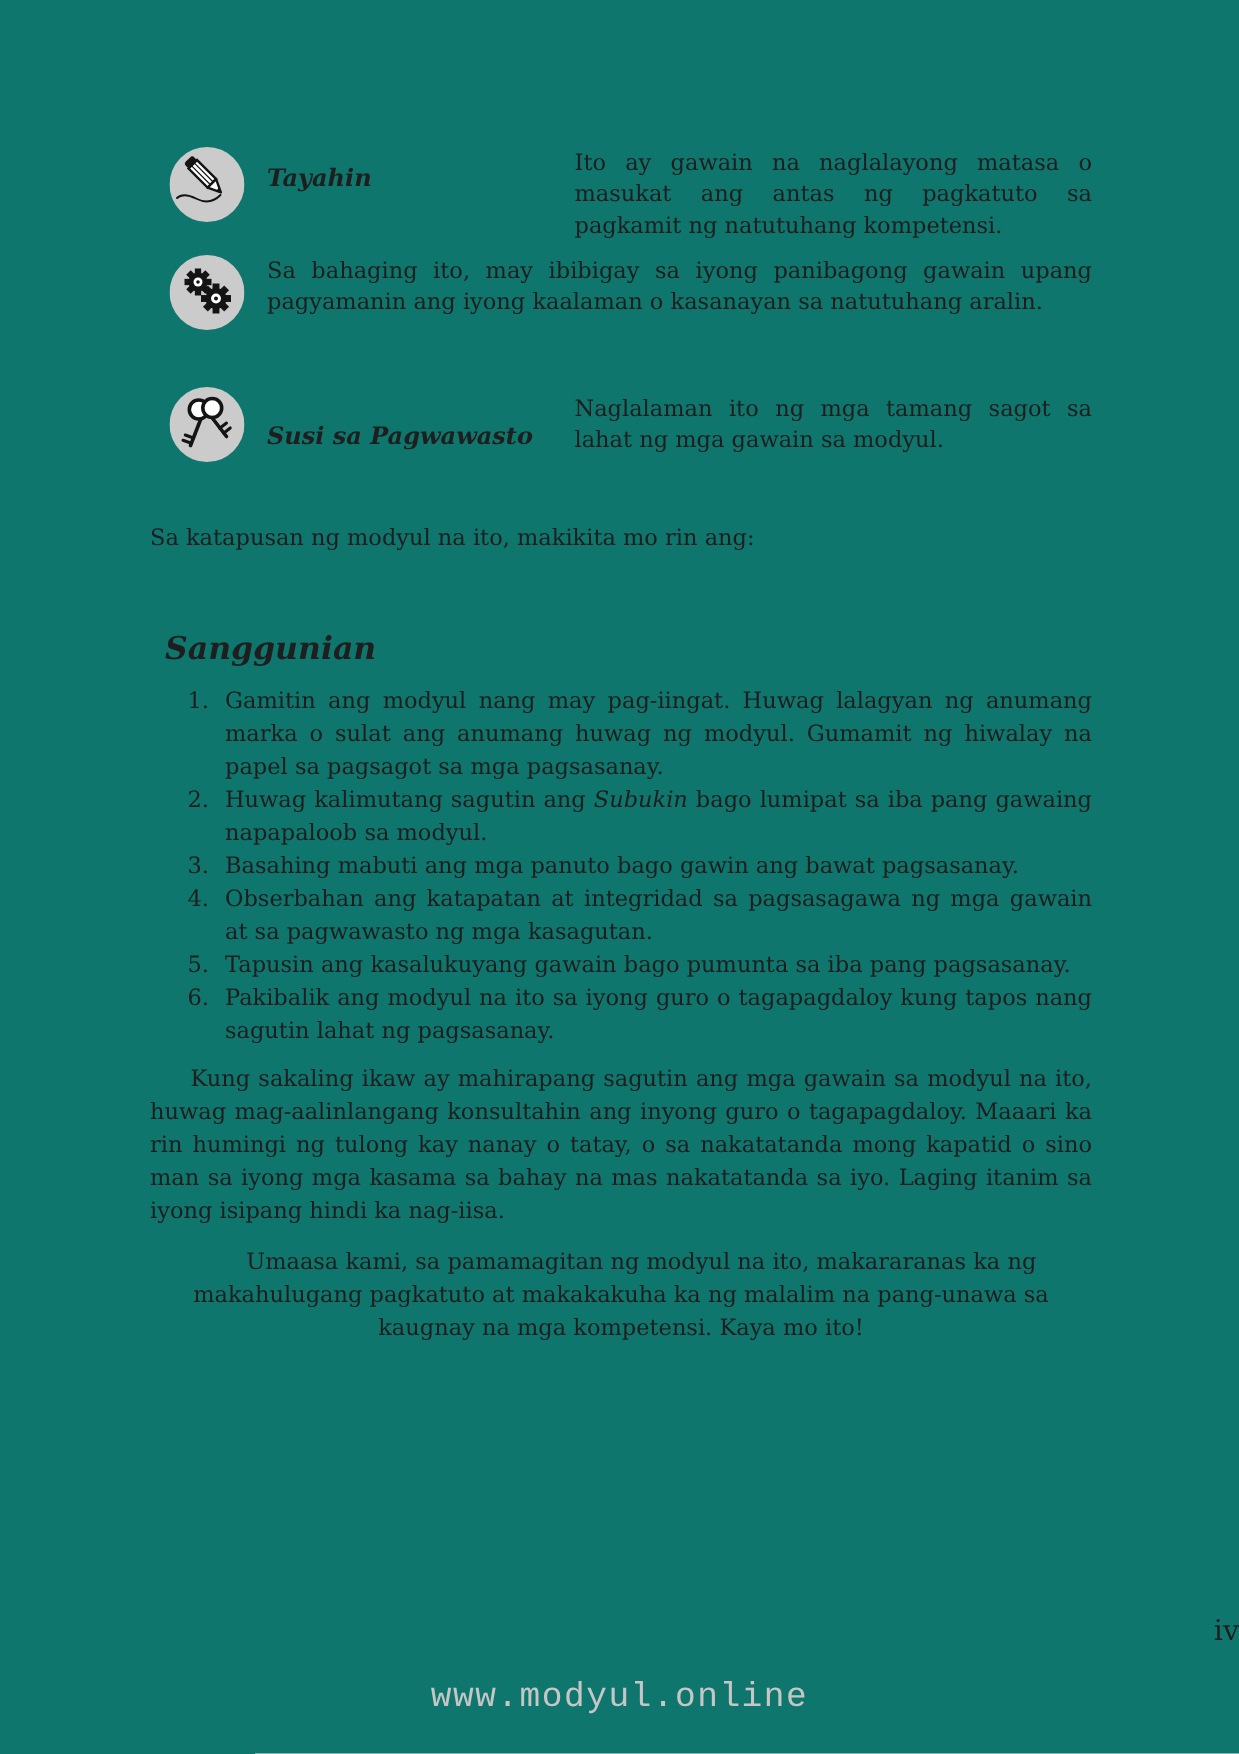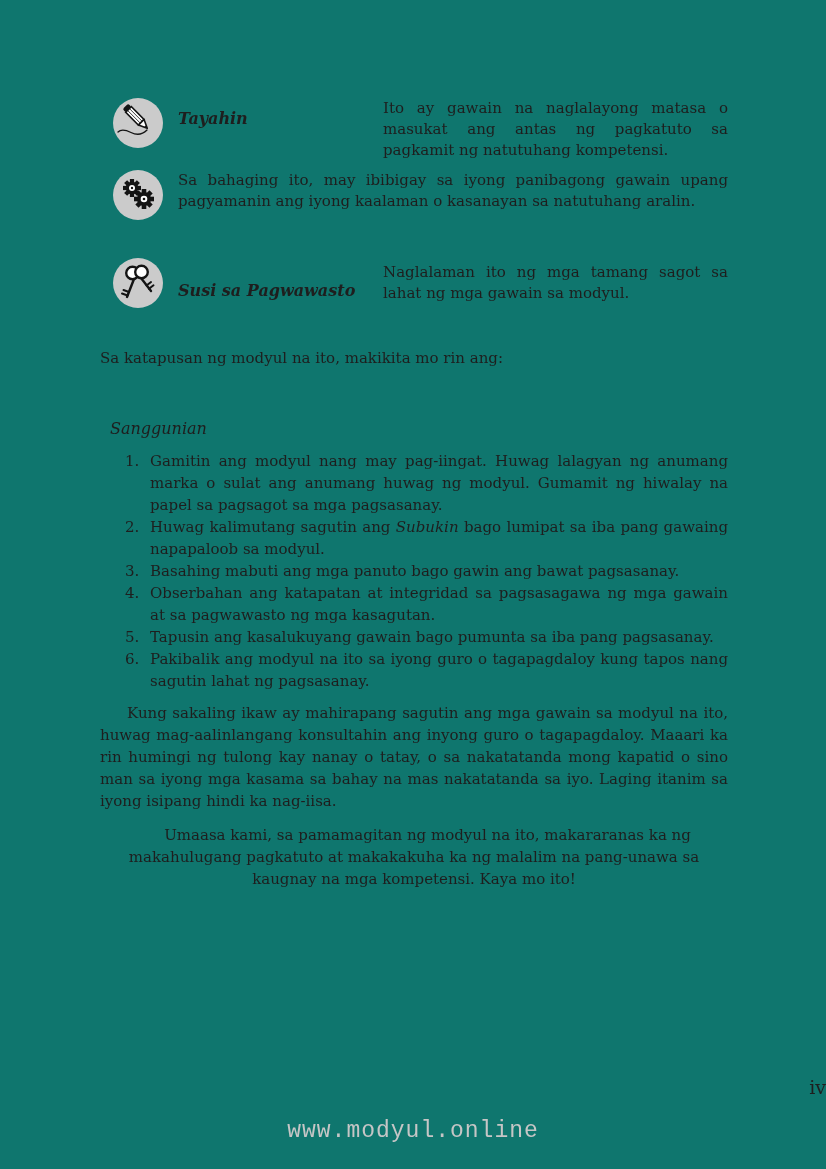--- a/index.html
+++ b/index.html
@@ -40,21 +40,21 @@
     flex: 1 1 auto;
     font-size: 15px; line-height: 21px;
     text-align: justify;
   }
   
   .intro-line { margin-top: 40px; font-size: 15px; line-height: 21px; }
   .sanggunian-row { display: flex; align-items: flex-start; margin-top: 38px; }
   .sanggunian-label {
     width: 283px; flex: 0 0 283px;
     padding-left: 10px; padding-top: 12px;
-    font-weight: normal; font-style: italic; font-size: 16px;
+    font-weight: bold; font-style: italic; font-size: 21px;
   }
   .reminders-heading { margin-top: 38px; font-size: 15px; line-height: 21px; }
   
   .reminders { margin-top: 12px; margin-left: 25px; }
   .reminder-item { display: flex; align-items: flex-start; font-size: 15px; line-height: 22px; }
   .reminder-number { width: 25px; flex: 0 0 25px; }
   .reminder-text { flex: 1 1 auto; text-align: justify; }
   .reminder-text em { font-style: italic; }
   
   .closing-1 {

